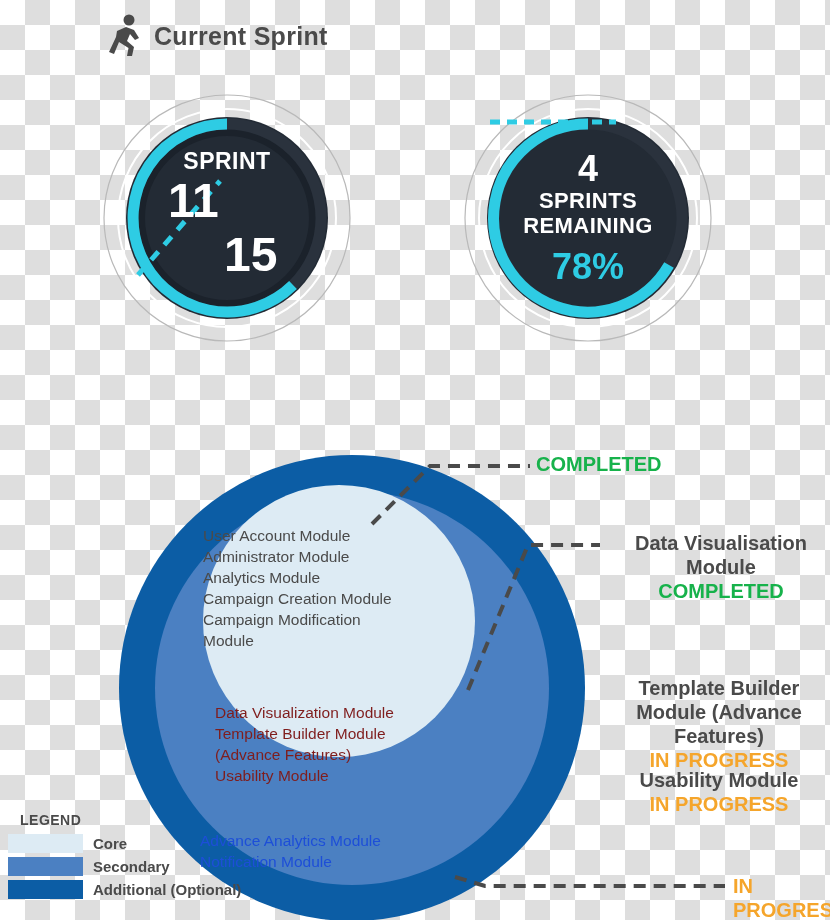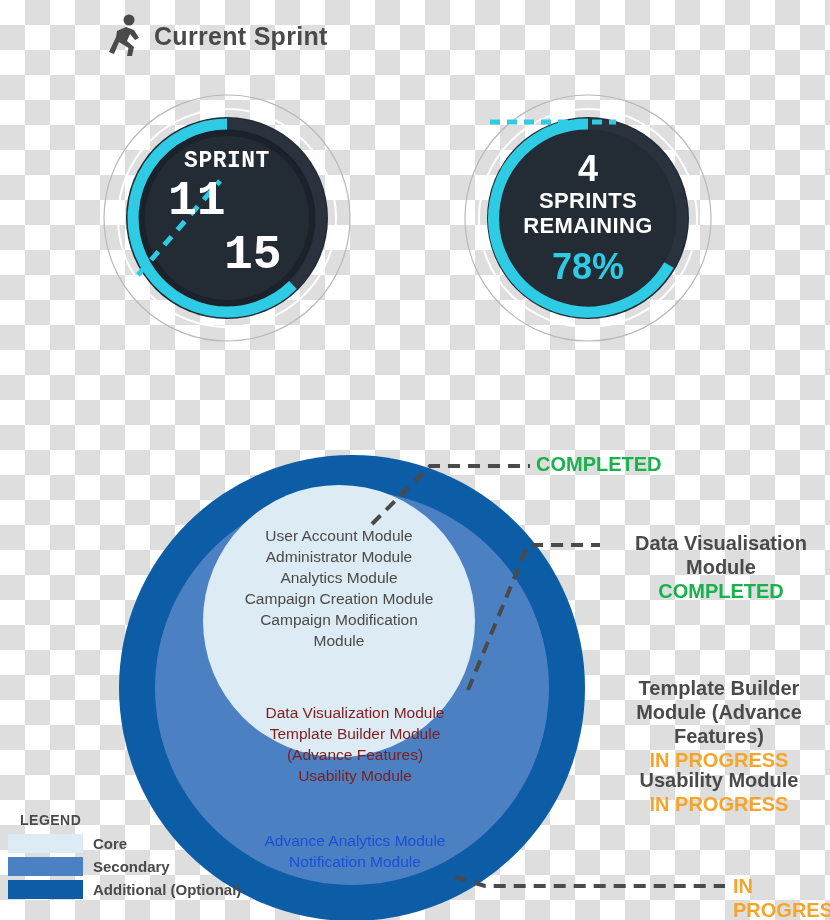--- a/index.html
+++ b/index.html
@@ -42,21 +42,21 @@
   .g2-dash{margin:7px 0 3px;}
   .g2-pct{font-size:36px;font-weight:bold;color:#2ECCE4;line-height:1;}
 
   
   #diagram{position:absolute;left:0;top:430px;width:620px;height:490px;}
   .ring{position:absolute;border-radius:50%;}
   #ring-outer{left:119px;top:25px;width:466px;height:466px;background:#0C5DA5;}
   #ring-mid{left:155px;top:61px;width:394px;height:394px;background:#4B80C2;}
   #ring-inner{left:203px;top:55px;width:272px;height:272px;background:#DDEBF4;}
 
-  .ring-text{position:absolute;text-align:center;line-height:1.36;}
+  .ring-text{position:absolute;text-align:left;line-height:1.36;}
   #txt-core{left:203px;top:95px;width:272px;font-size:15.5px;color:#4a4a4a;}
   #txt-secondary{left:215px;top:272px;width:280px;font-size:15.5px;color:#7f1d1d;}
   #txt-additional{left:200px;top:400px;width:310px;font-size:15.5px;color:#1d4ed8;}
 
   
   .rlabel{position:absolute;font-weight:bold;color:#4a4a4a;line-height:1.2;}
   .status-done{color:#17B24B;}
   .status-prog{color:#F5A52B;}
   #lab-completed{left:536px;top:452px;font-size:20px;}
   #lab-dataviz{left:612px;top:531px;width:218px;font-size:20px;text-align:center;}
@@ -82,21 +82,21 @@
     <span>
       <svg class="runner" width="40" height="44" viewBox="0 0 40 44">
         <circle cx="25" cy="6" r="5.5" fill="#4a4a4a"></circle>
         <path d="M22 13 L30 16 L35 24 L31 26 L26 20 L23 27 L30 33 L28 42 L23 42 L24.5 34 L15 28 L10 40 L5 38 L12 23 L13 17 Z" fill="#4a4a4a"></path>
       </svg>
     </span>
     <span class="hdr-title">Current Sprint</span>
   </div>
 
 
-  <div class="gauge" style="left:102px;top:93px;font-family:Liberation Mono, monospace;">
+  <div class="gauge" style="left:102px;top:93px;">
     <svg width="250" height="250" viewBox="0 0 250 250">
       <circle cx="125" cy="125" r="123" fill="none" stroke="#b9b9b9" stroke-width="1.2"></circle>
       <circle cx="125" cy="125" r="109" fill="none" stroke="#ffffff" stroke-width="2"></circle>
       <circle cx="125" cy="125" r="101" fill="#232B35"></circle>
       <circle cx="125" cy="125" r="88" fill="none" stroke="#1b222b" stroke-width="12"></circle>
 
       <circle cx="125" cy="125" r="94" fill="none" stroke="#2a323d" stroke-width="11"></circle>
 
       <path d="M 125 31 A 94 94 0 1 0 191 192" fill="none" stroke="#2ECCE4" stroke-width="11" stroke-linecap="butt"></path>
     </svg>

